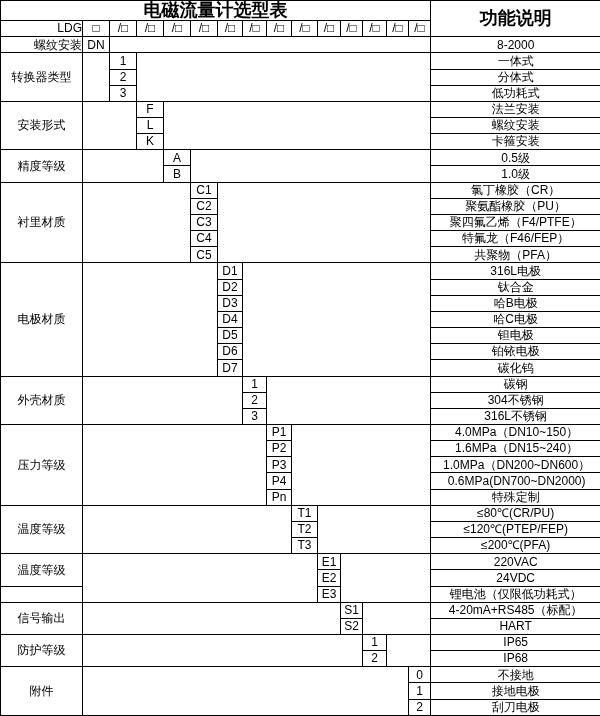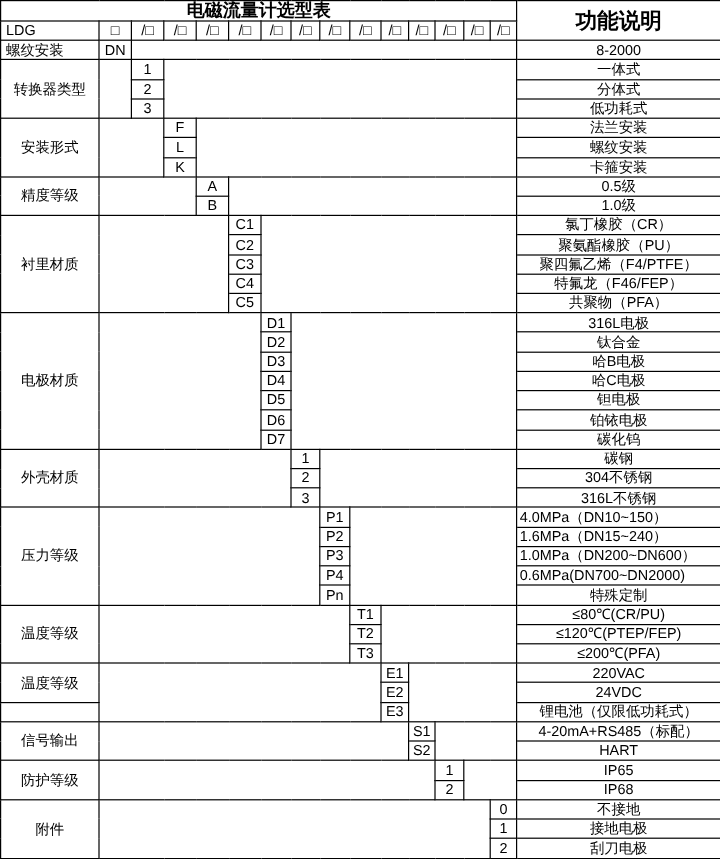--- a/index.html
+++ b/index.html
@@ -14,24 +14,24 @@
   td{
     border:1px solid #000;
     padding:0;
     text-align:center;
     vertical-align:middle;
     overflow:hidden;
     white-space:nowrap;
     line-height:1.05;
   }
   tr{height:16px;}
-  td.title{font-weight:bold;font-size:15px;}
+  td.title{font-weight:bold;font-size:18px;}
   td.fn-header{font-weight:bold;font-size:18px;}
-  td.cat-left{text-align:left;padding-left:4px;}
-  td.left{text-align:left;padding-left:2px;}
+  td.cat-left{text-align:right;padding-left:4px;}
+  td.left{text-align:center;padding-left:2px;}
   td.code{font-family:"Liberation Sans",sans-serif;}
 </style>
 </head>
 <body>
 
 <div class="page">
   <table id="tbl">
     <colgroup id="cols">
         <col style="width: 82px;">
         <col style="width: 27px;">

